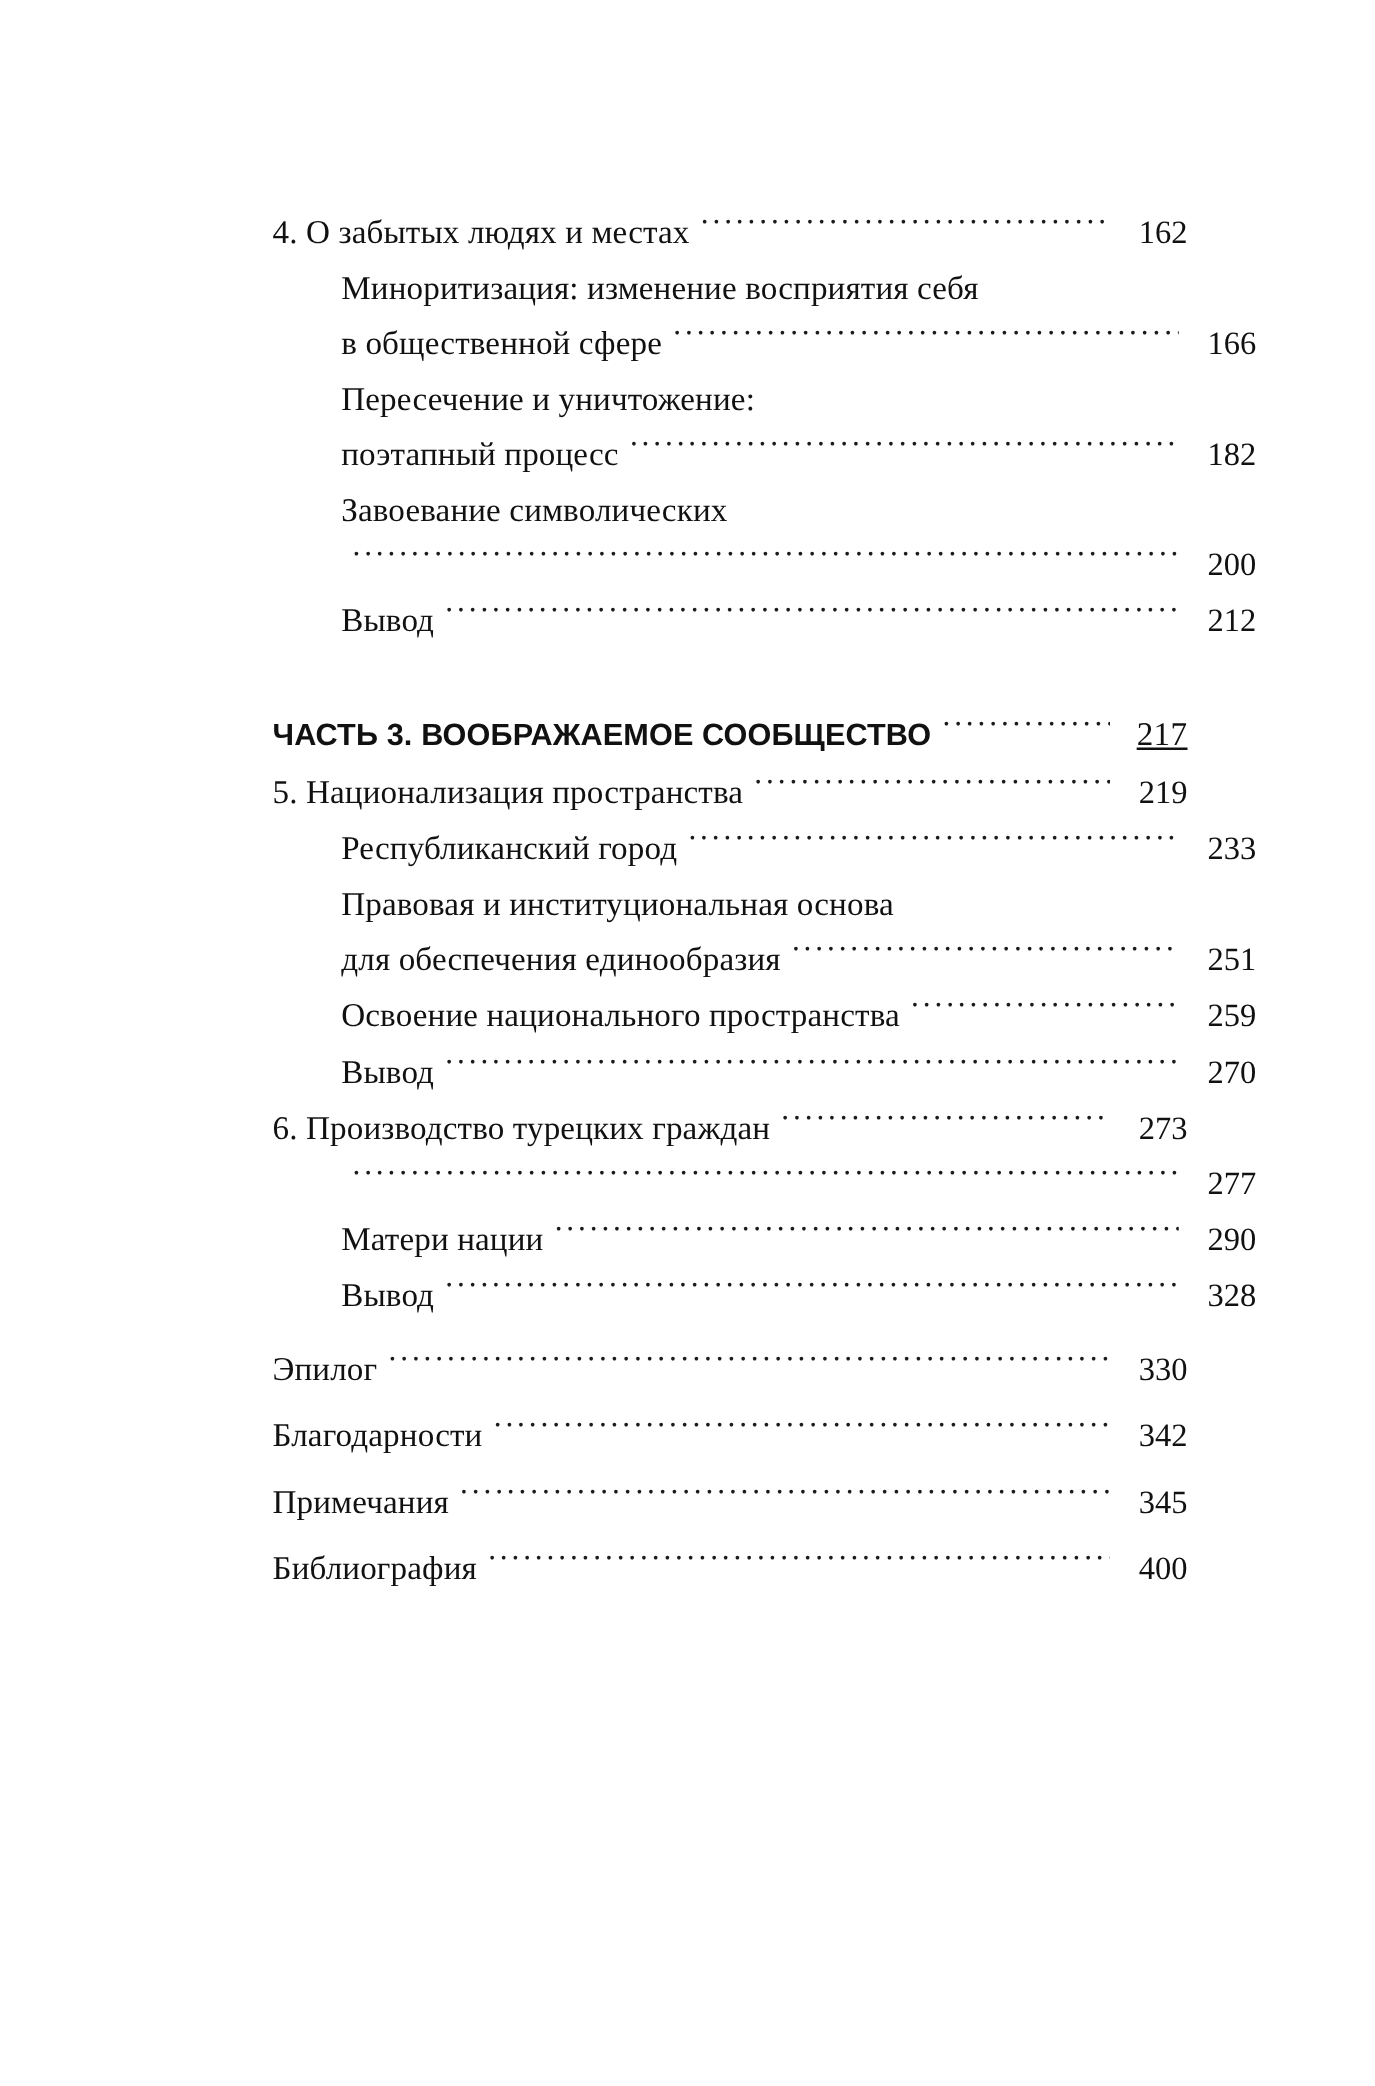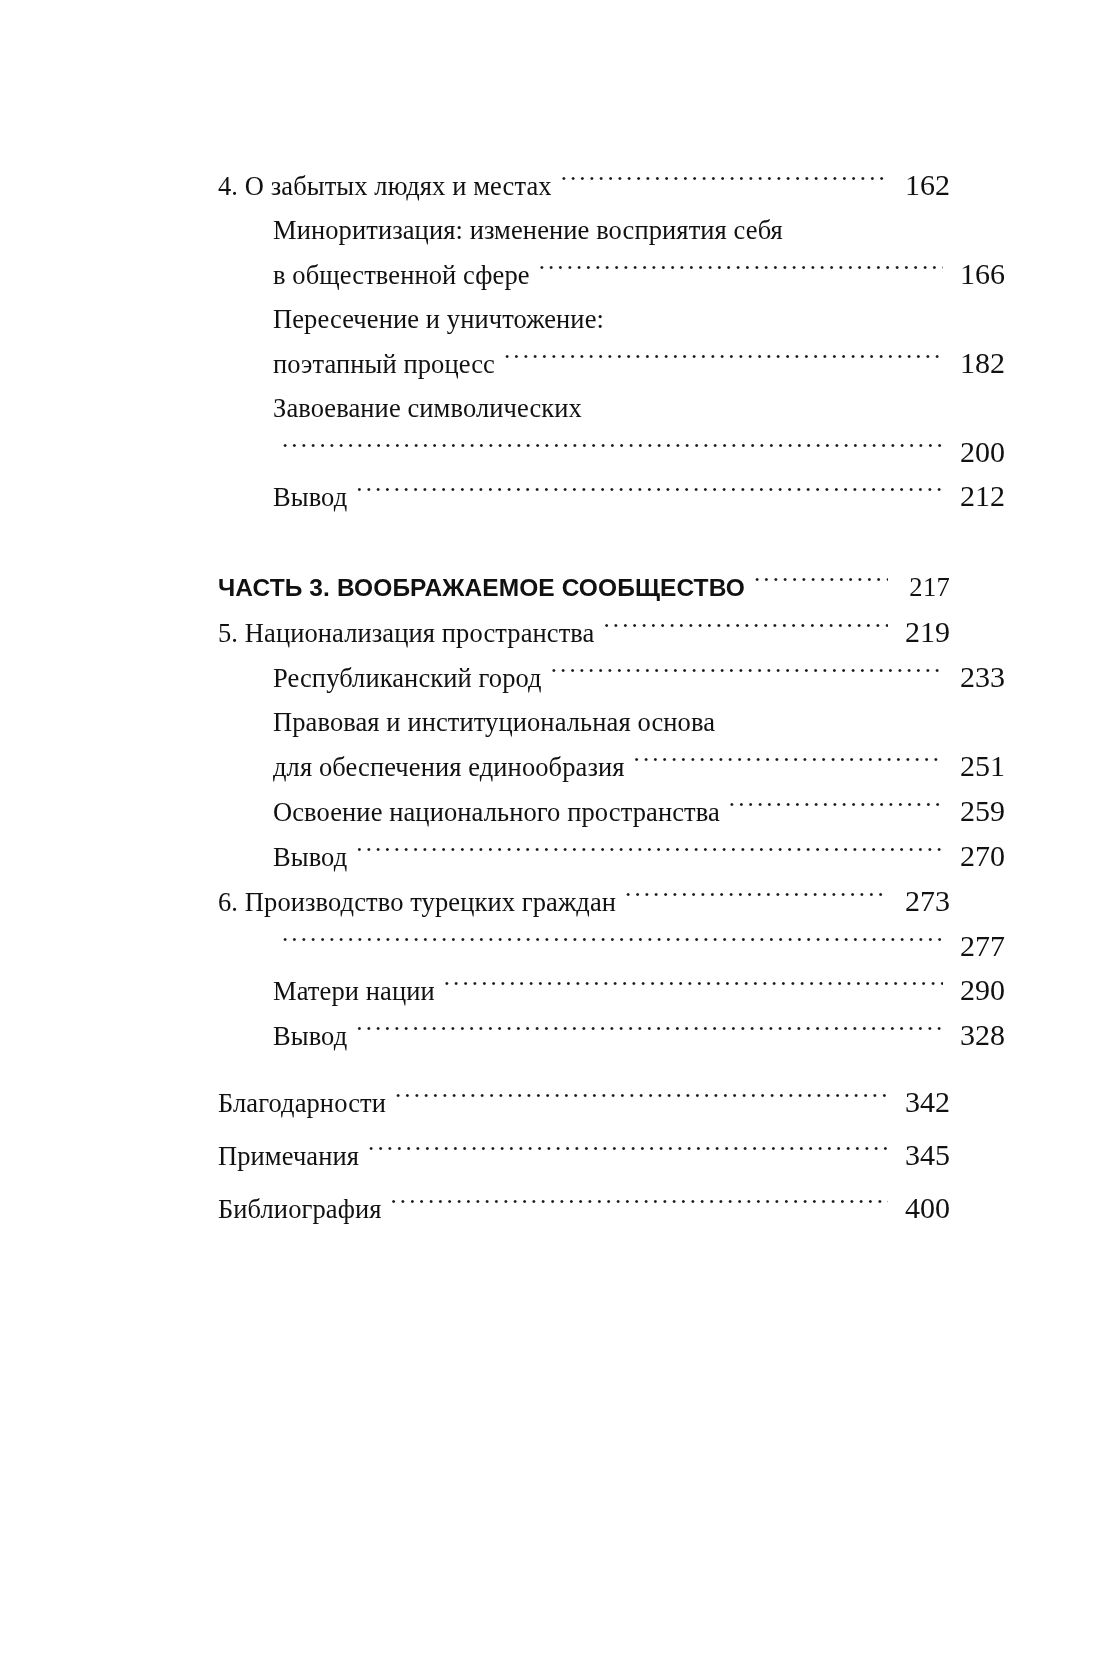--- a/index.html
+++ b/index.html
@@ -67,21 +67,21 @@
     letter-spacing: 3.1px;
     font-size: 25px;
     color: #1a1a1a;
     white-space: nowrap;
   }
 
   .toc-row .page {
     flex: 0 0 auto;
     width: 60px;
     text-align: right;
-    font-size: 30px;
+    font-size: 26px;
     font-variant-numeric: lining-nums;
   }
 
   
   .toc-row.no-leader .leader {
     visibility: hidden;
   }
   .toc-row.no-leader .page {
     visibility: hidden;
   }
@@ -95,20 +95,21 @@
     font-family: "Liberation Sans", "DejaVu Sans", sans-serif;
     font-weight: bold;
     font-size: 24.5px;
     letter-spacing: 0.3px;
     justify-content: space-between;
   }
   .toc-row.part .page {
     font-family: "Liberation Serif", "DejaVu Serif", serif;
     font-weight: normal;
     font-size: 26.5px;
+    text-decoration: underline;
   }
   .toc-row.part .leader::before {
     font-family: "Liberation Serif", "DejaVu Serif", serif;
     font-weight: normal;
   }
 
   
   .gap-lg { height: 46px; }
   .gap-md { height: 14px; }
   .gap-sm { height: 8px; }
@@ -229,20 +230,25 @@
 
 
     <div class="toc-row lvl-1">
       <span class="label">Вывод</span>
       <span class="leader"></span>
       <span class="page">328</span>
     </div>
 
     <div class="gap-md"></div>
 
+    <div class="toc-row lvl-0">
+      <span class="label">Эпилог</span>
+      <span class="leader"></span>
+      <span class="page">330</span>
+    </div>
 
     <div class="gap-sm"></div>
 
     <div class="toc-row lvl-0">
       <span class="label">Благодарности</span>
       <span class="leader"></span>
       <span class="page">342</span>
     </div>
 
     <div class="gap-sm"></div>

